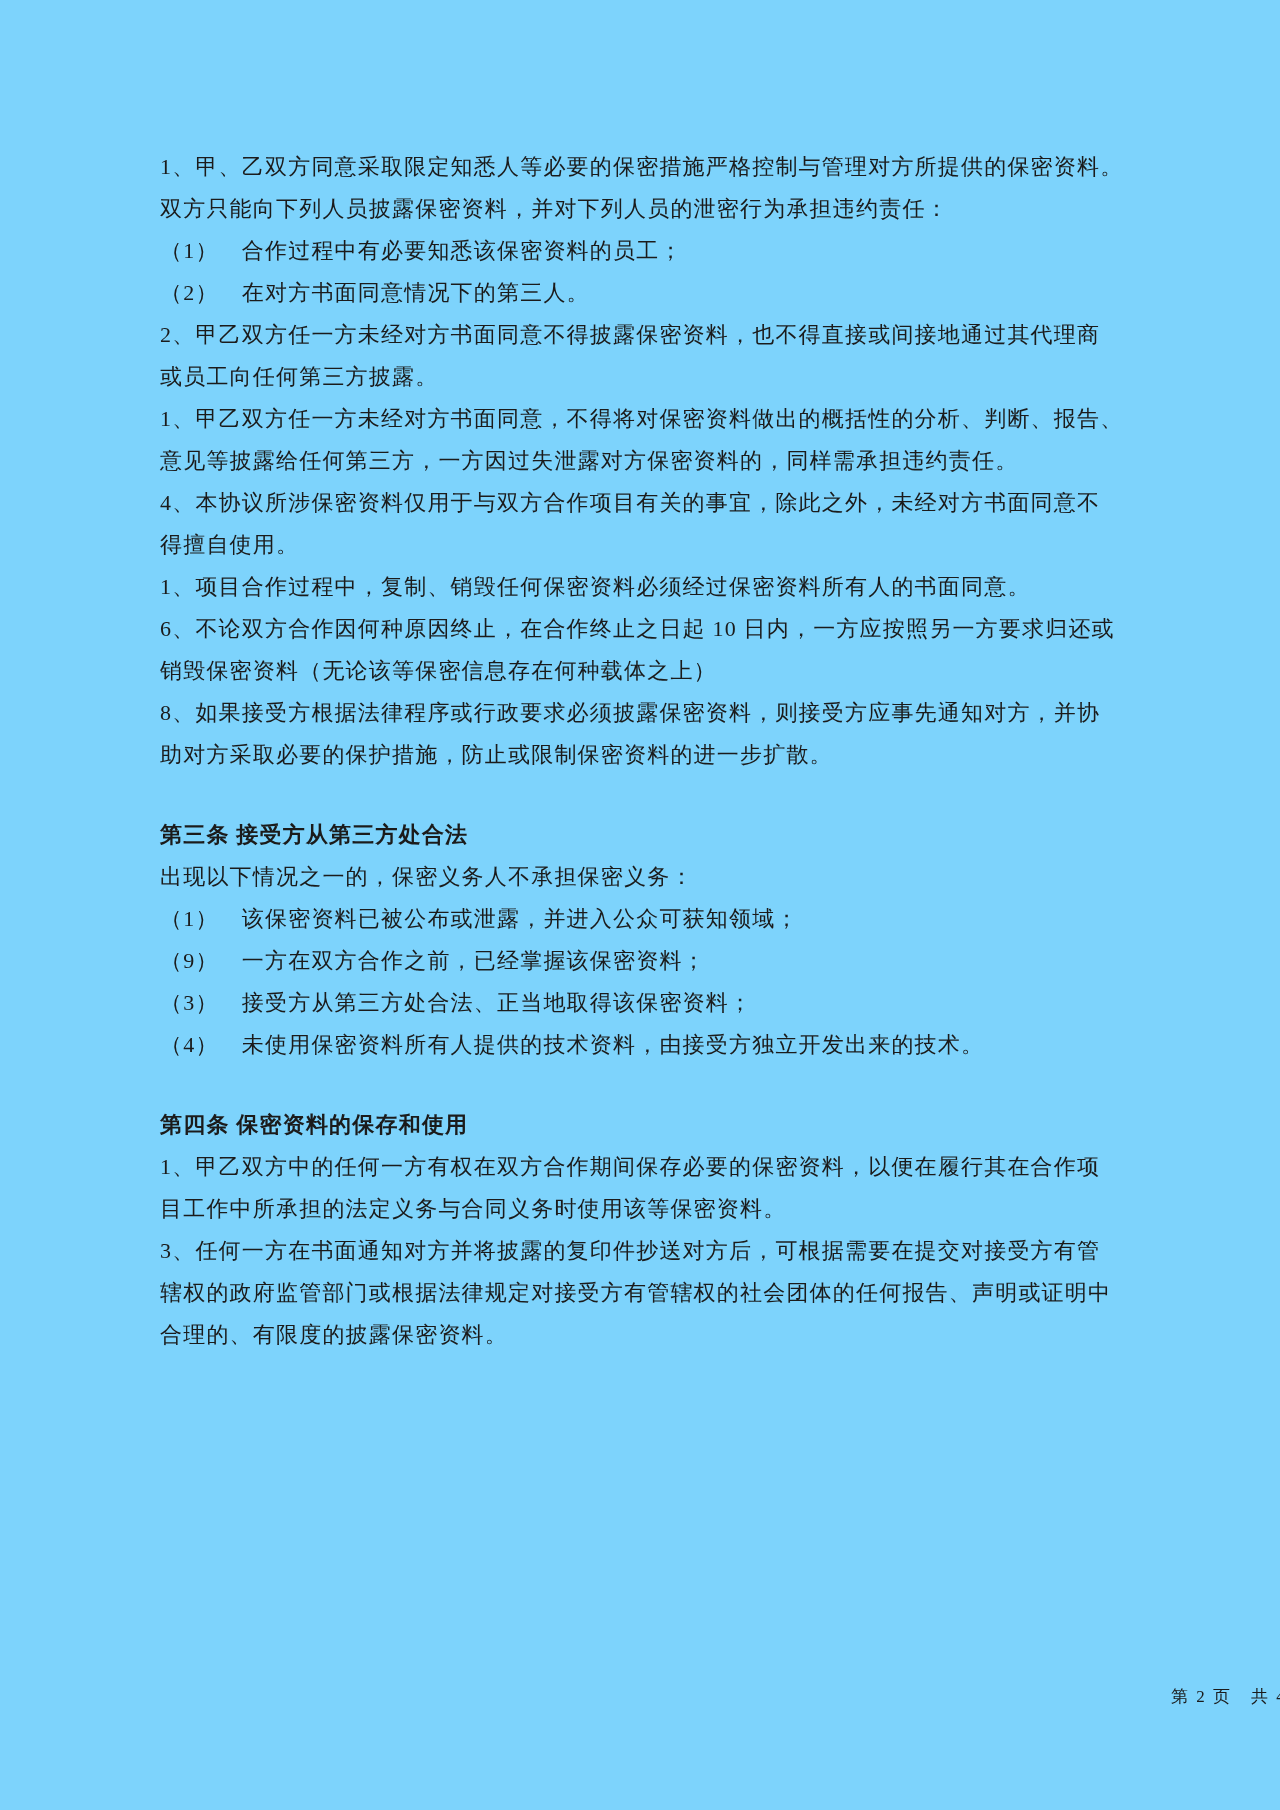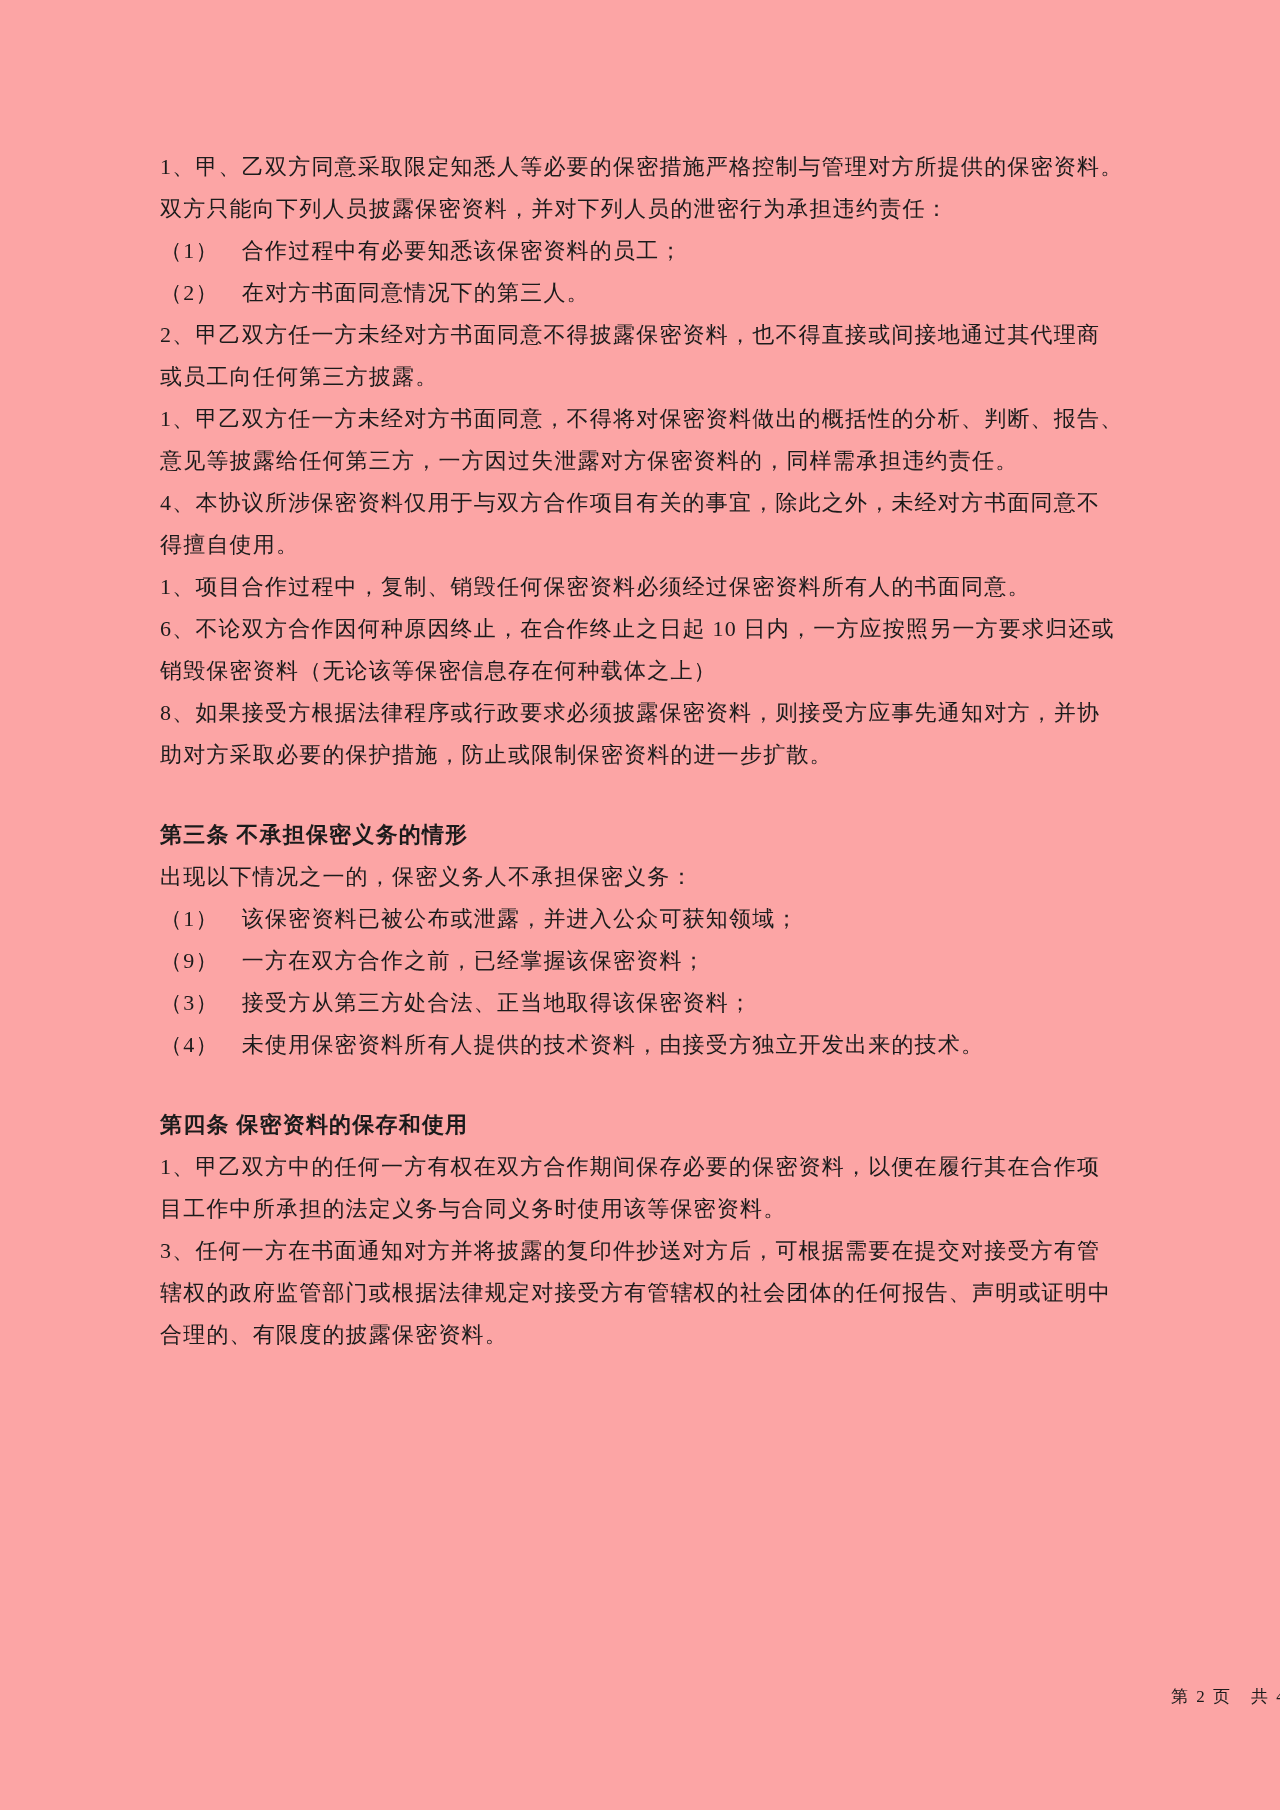--- a/index.html
+++ b/index.html
@@ -4,21 +4,21 @@
 <style>
   html, body {
     margin: 0;
     padding: 0;
     background: #ffffff;
   }
   .page {
     position: relative;
     width: 1280px;
     height: 1810px;
-    background: #fca5a5;
+    background: #7dd3fc;
     overflow: hidden;
     font-family: "Liberation Serif", "DejaVu Serif", serif;
     color: #1b1b1b;
   }
   .content {
     position: absolute;
     left: 160px;
     top: 146px;
     width: 1004px;
     font-size: 22px;
@@ -65,21 +65,21 @@
     <p class="para">1、甲乙双方任一方未经对方书面同意，不得将对保密资料做出的概括性的分析、判断、报告、
 意见等披露给任何第三方，一方因过失泄露对方保密资料的，同样需承担违约责任。</p>
     <p class="para">4、本协议所涉保密资料仅用于与双方合作项目有关的事宜，除此之外，未经对方书面同意不
 得擅自使用。</p>
     <p class="para">1、项目合作过程中，复制、销毁任何保密资料必须经过保密资料所有人的书面同意。</p>
     <p class="para">6、不论双方合作因何种原因终止，在合作终止之日起 10 日内，一方应按照另一方要求归还或
 销毁保密资料（无论该等保密信息存在何种载体之上）</p>
     <p class="para">8、如果接受方根据法律程序或行政要求必须披露保密资料，则接受方应事先通知对方，并协
 助对方采取必要的保护措施，防止或限制保密资料的进一步扩散。</p>
 
-    <h2 class="heading">第三条 不承担保密义务的情形</h2>
+    <h2 class="heading">第三条 接受方从第三方处合法</h2>
     <p class="para">出现以下情况之一的，保密义务人不承担保密义务：</p>
     <p class="para">（1）　该保密资料已被公布或泄露，并进入公众可获知领域；</p>
     <p class="para">（9）　一方在双方合作之前，已经掌握该保密资料；</p>
     <p class="para">（3）　接受方从第三方处合法、正当地取得该保密资料；</p>
     <p class="para">（4）　未使用保密资料所有人提供的技术资料，由接受方独立开发出来的技术。</p>
 
     <h2 class="heading">第四条 保密资料的保存和使用</h2>
     <p class="para">1、甲乙双方中的任何一方有权在双方合作期间保存必要的保密资料，以便在履行其在合作项
 目工作中所承担的法定义务与合同义务时使用该等保密资料。</p>
     <p class="para">3、任何一方在书面通知对方并将披露的复印件抄送对方后，可根据需要在提交对接受方有管

